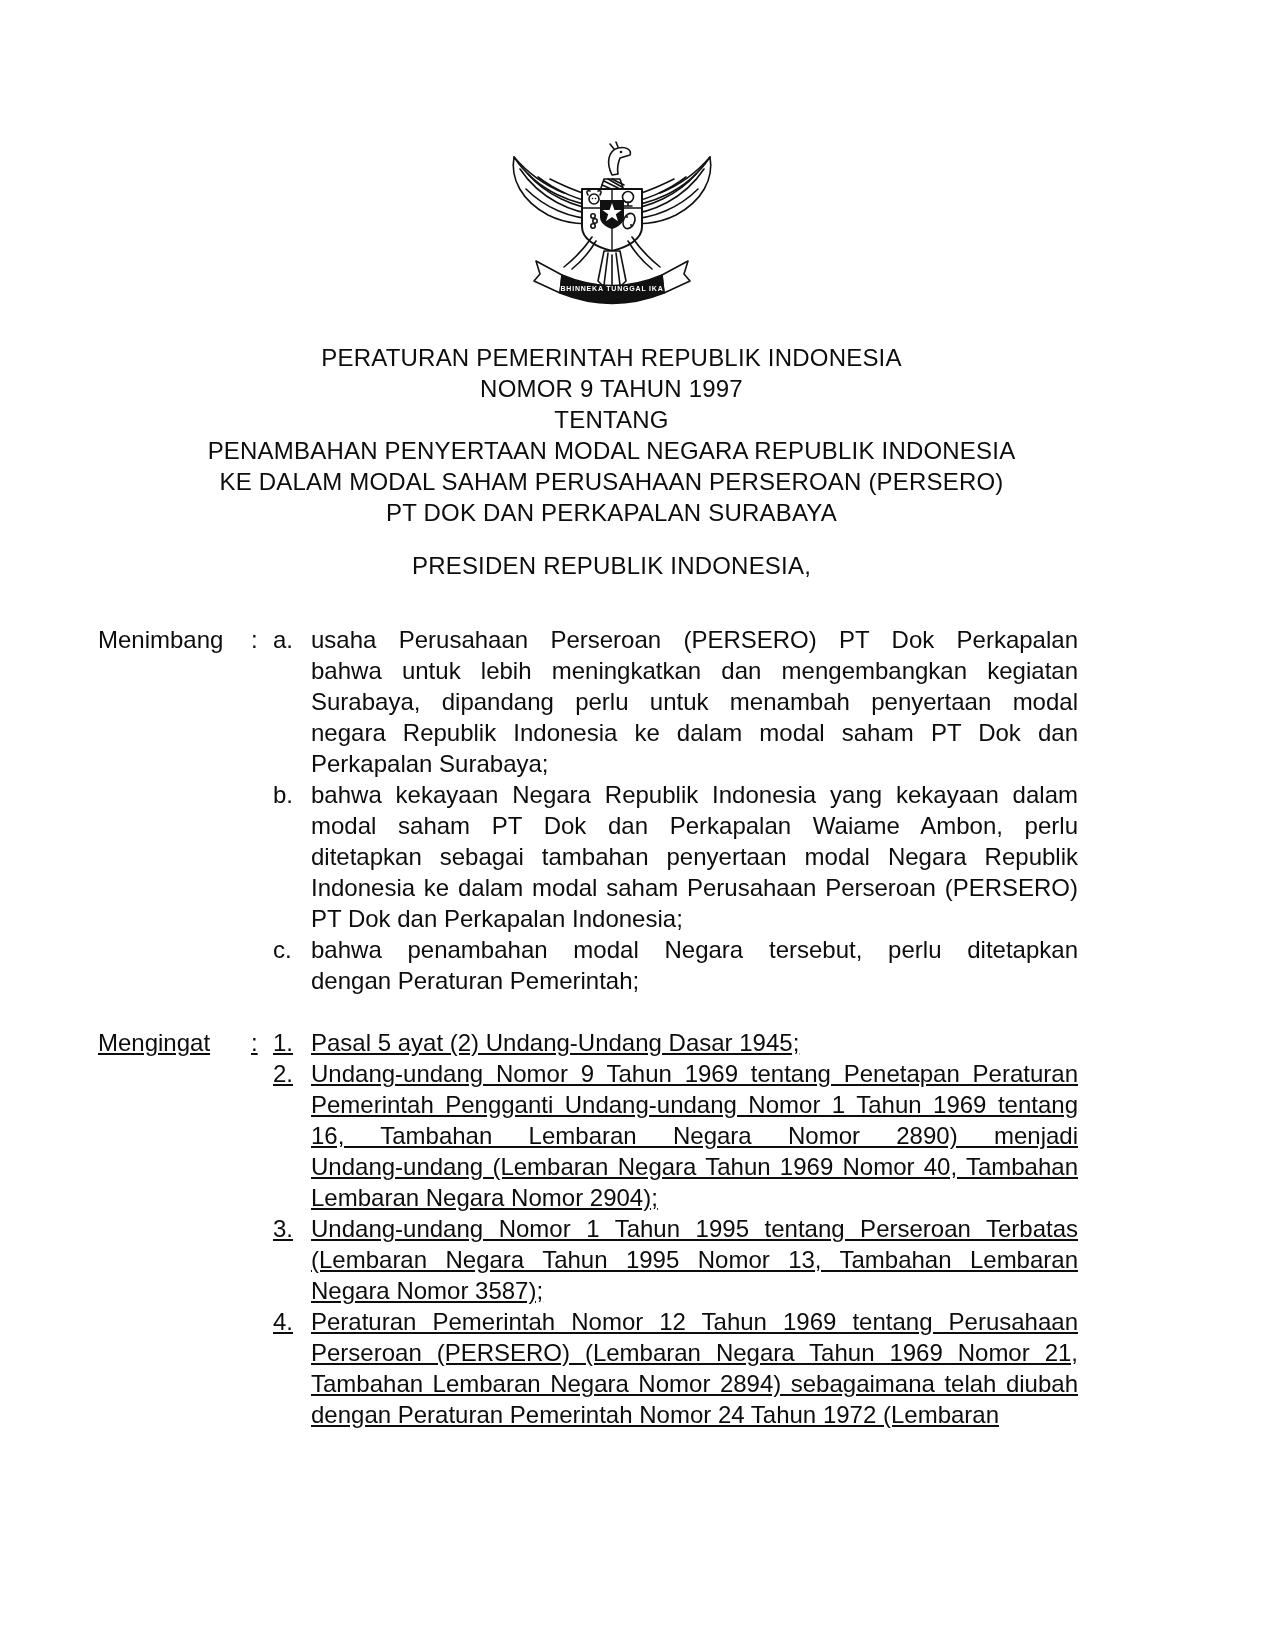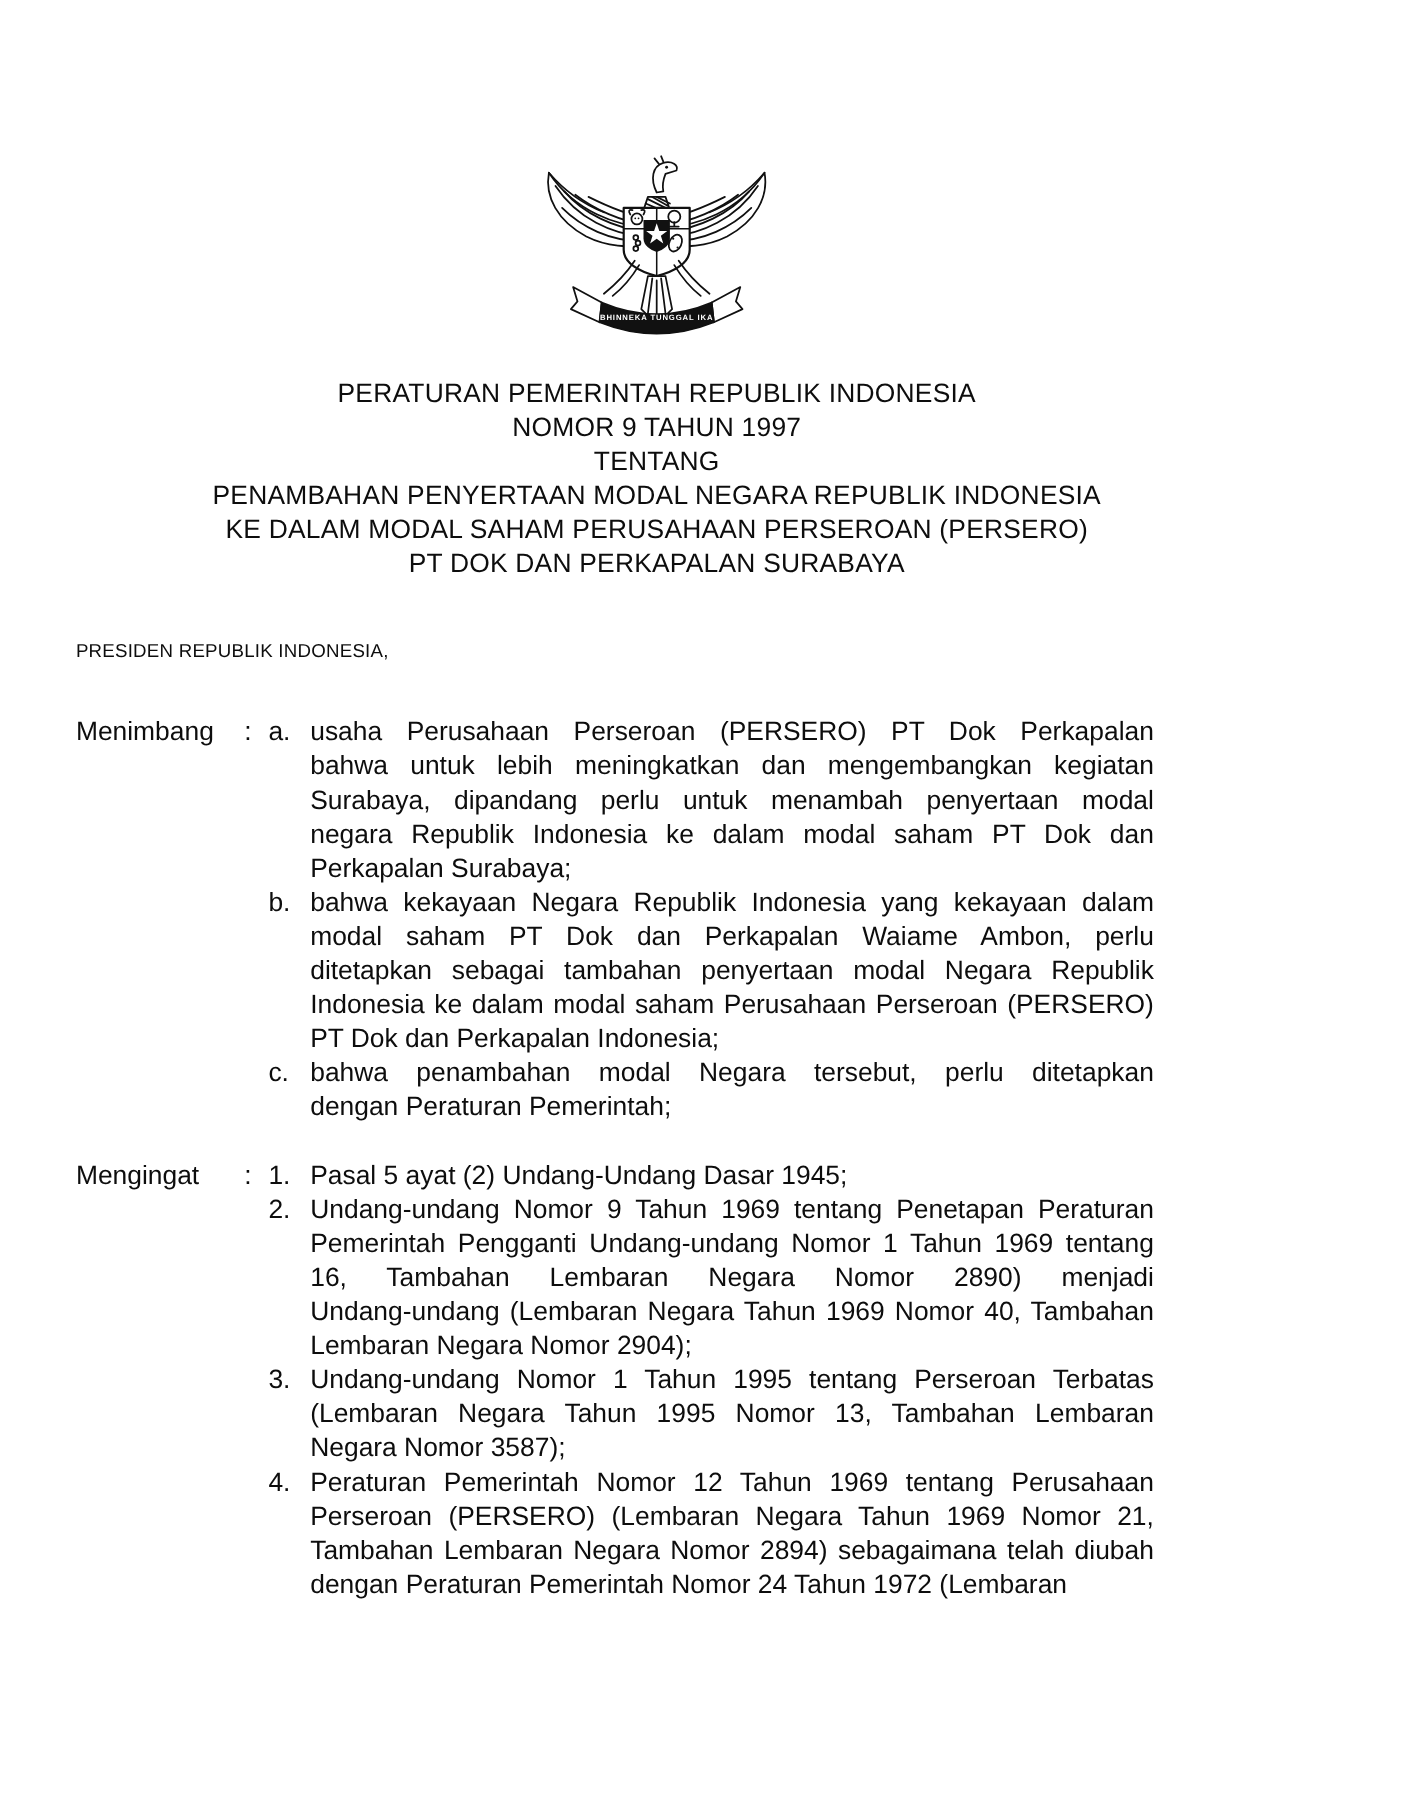--- a/index.html
+++ b/index.html
@@ -9,21 +9,21 @@
   }
   .page {
     position: relative;
     width: 1275px;
     height: 1650px;
     margin: 0 auto;
     background: #ffffff;
     color: #0d0d0d;
     font-family: "Liberation Sans", "DejaVu Sans", sans-serif;
     box-sizing: border-box;
-    padding-left: 69px;
+    padding-left: 98px;
     padding-right: 150px;
     overflow: hidden;
   }
   
   .emblem {
     width: 224px;
     height: 168px;
     margin: 141px auto 0 auto;
   }
   .emblem svg { width: 100%; height: 100%; display: block; }
@@ -32,34 +32,35 @@
     margin-top: 33px;
     text-align: center;
   }
   .tline {
     font-size: 24px;
     line-height: 31px;
     letter-spacing: 0.2px;
     white-space: nowrap;
   }
   .salutation {
-    margin-top: 48px;
-    font-size: 17px;
+    margin-top: 22px;
+    text-align: center;
+    font-size: 24px;
     line-height: 31px;
     letter-spacing: 0.2px;
   }
   
   .clause {
     display: flex;
     align-items: flex-start;
     font-size: 24px;
     line-height: 31px;
   }
   .clause-menimbang { margin-top: 43px; justify-content: flex-end; }
-  .clause-mengingat { margin-top: 31px; }
+  .clause-mengingat { margin-top: 31px; text-decoration: underline; }
   .clause-label { width: 153px; flex: 0 0 153px; }
   .clause-colon { width: 22px;  flex: 0 0 22px; }
   .clause-items { flex: 1 1 auto; }
   .item { display: flex; align-items: flex-start; }
   .marker { width: 38px; flex: 0 0 38px; }
   .itext { width: 767px; flex: 0 0 767px; }
   
   .jl {
     text-align: justify;
     text-align-last: justify;

